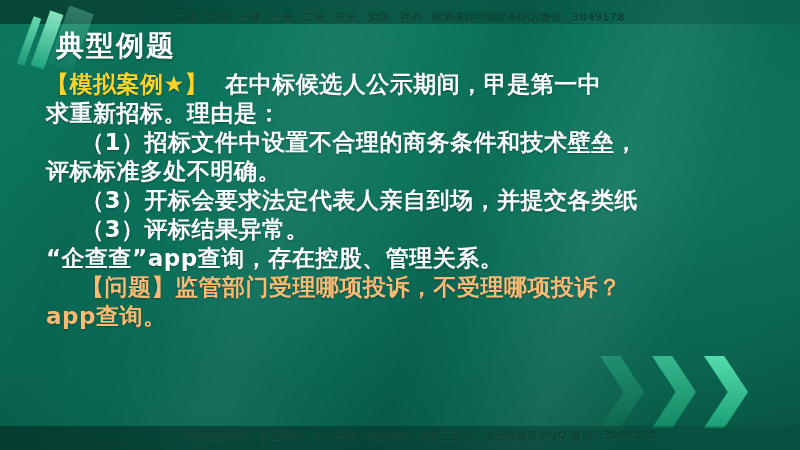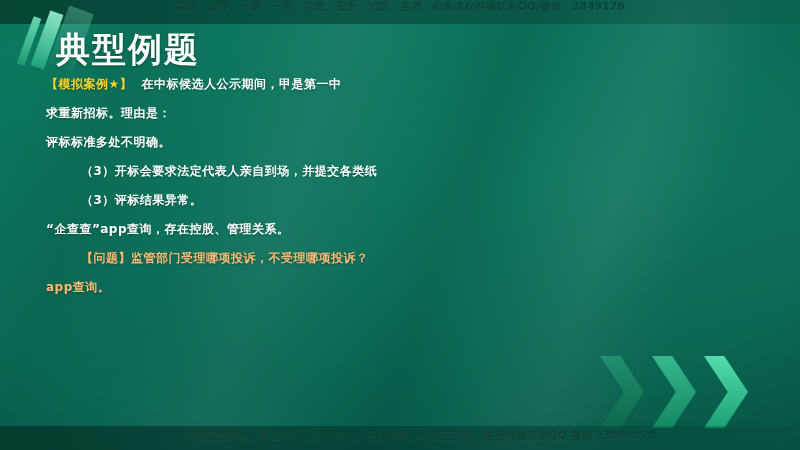--- a/index.html
+++ b/index.html
@@ -77,41 +77,41 @@
     position: absolute;
     left: 0; width: 800px;
     text-align: center;
     font-size: 10.5px;
     font-weight: bold;
     letter-spacing: 0.2px;
     color: #0c4336;
     text-shadow: 0 1px 0 rgba(255,255,255,0.06);
     white-space: nowrap;
   }
-  .banner-top-text { top: 0; }
+  .banner-top-text { top: 11px; }
   .banner-bottom-text { bottom: 7px; margin-left: 20px; }
 
   
   .slash {
     position: absolute;
     transform: rotate(20deg);
     border-radius: 1px;
   }
   .slash-a { left: 25px; top: 16px;  width: 8px;  height: 50px;
              background: linear-gradient(180deg, #6fe2b8, #1e9c77); opacity: .92; }
   .slash-b { left: 40px; top: 11px;  width: 14px; height: 58px;
              background: linear-gradient(180deg, #8fecc8, #21a67f); opacity: .95; }
   .slash-c { left: 58px; top: 8px;   width: 26px; height: 62px;
              background: linear-gradient(180deg, rgba(150,240,205,.55), rgba(30,150,115,.30)); opacity: .55; }
 
   
   .title {
     position: absolute;
     left: 56px; top: 27px;
-    font-size: 34px;
+    font-size: 28px;
     font-weight: bold;
     color: #ffffff;
     letter-spacing: 2px;
     text-shadow: 0 1px 3px rgba(0,0,0,0.35);
   }
   .chev-wrap { position: absolute; right: 0; bottom: 22px; width: 200px; height: 72px; }
   .chevron {
     position: absolute;
     top: 0;
     width: 44px; height: 72px;
@@ -127,21 +127,21 @@
   .c3 { left: 104px; opacity: 1; }
   .c3 i { background: linear-gradient(180deg, #55dcab, #1aa075); }
 
   
   .body-block {
     position: absolute;
     left: 46px; top: 70px;
     width: 570px;
   }
   .line {
-    font-size: 12px;
+    font-size: 23px;
     line-height: 29px;
     color: #ffffff;
     font-weight: bold;
     letter-spacing: 0.5px;
     white-space: pre;
     text-shadow: 0 1px 2px rgba(0,0,0,0.30);
   }
   .line.indent { text-indent: 35px; }
   .hl { color: #ffd42a; }
   .line.q-line { color: #fdba74; }
@@ -186,20 +186,21 @@
     <div class="chevron c3">
         <i></i>
       </div>
   </div>
 
   <div class="body-block">
 
     <div class="line"><span class="hl">【模拟案例★】</span><span>  在中标候选人公示期间，甲是第一中</span></div>
 
     <div class="line">求重新招标。理由是：</div>
+    <div class="line indent">（1）招标文件中设置不合理的商务条件和技术壁垒，</div>
     <div class="line">评标标准多处不明确。</div>
     <div class="line indent">（3）开标会要求法定代表人亲自到场，并提交各类纸</div>
     <div class="line indent">（3）评标结果异常。</div>
     <div class="line">“企查查”app查询，存在控股、管理关系。</div>
 
     <div class="line q-line indent"><span>【问题】</span><span>监管部门受理哪项投诉，不受理哪项投诉？</span></div>
 
     <div class="line q-line">app查询。</div>
   </div>
 

